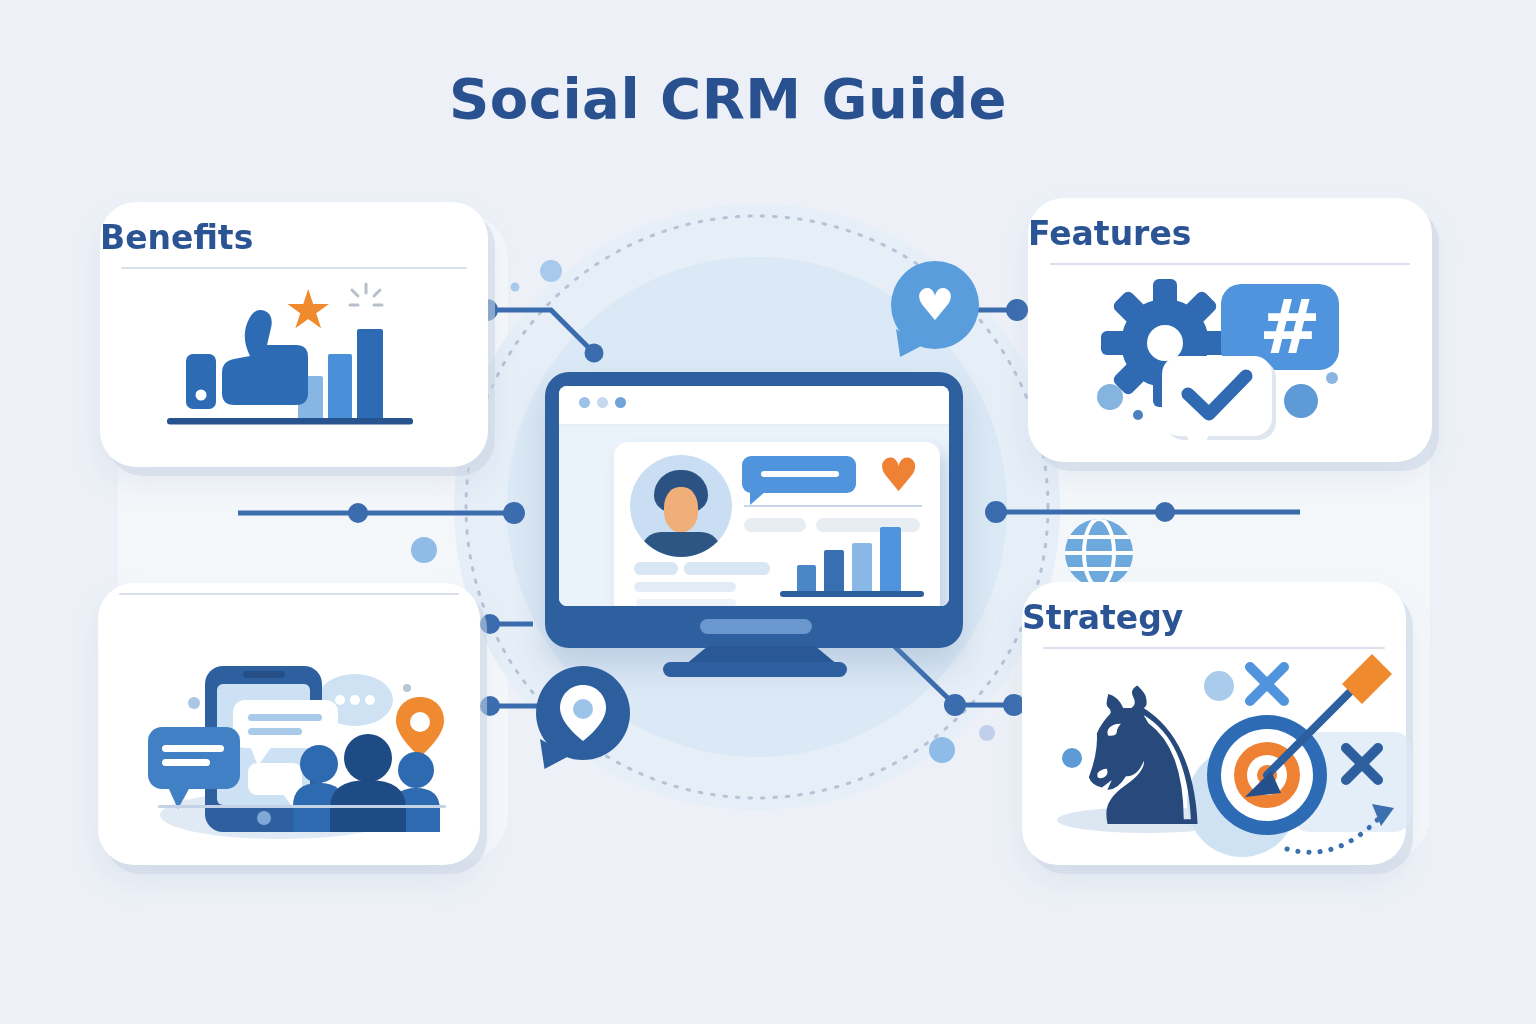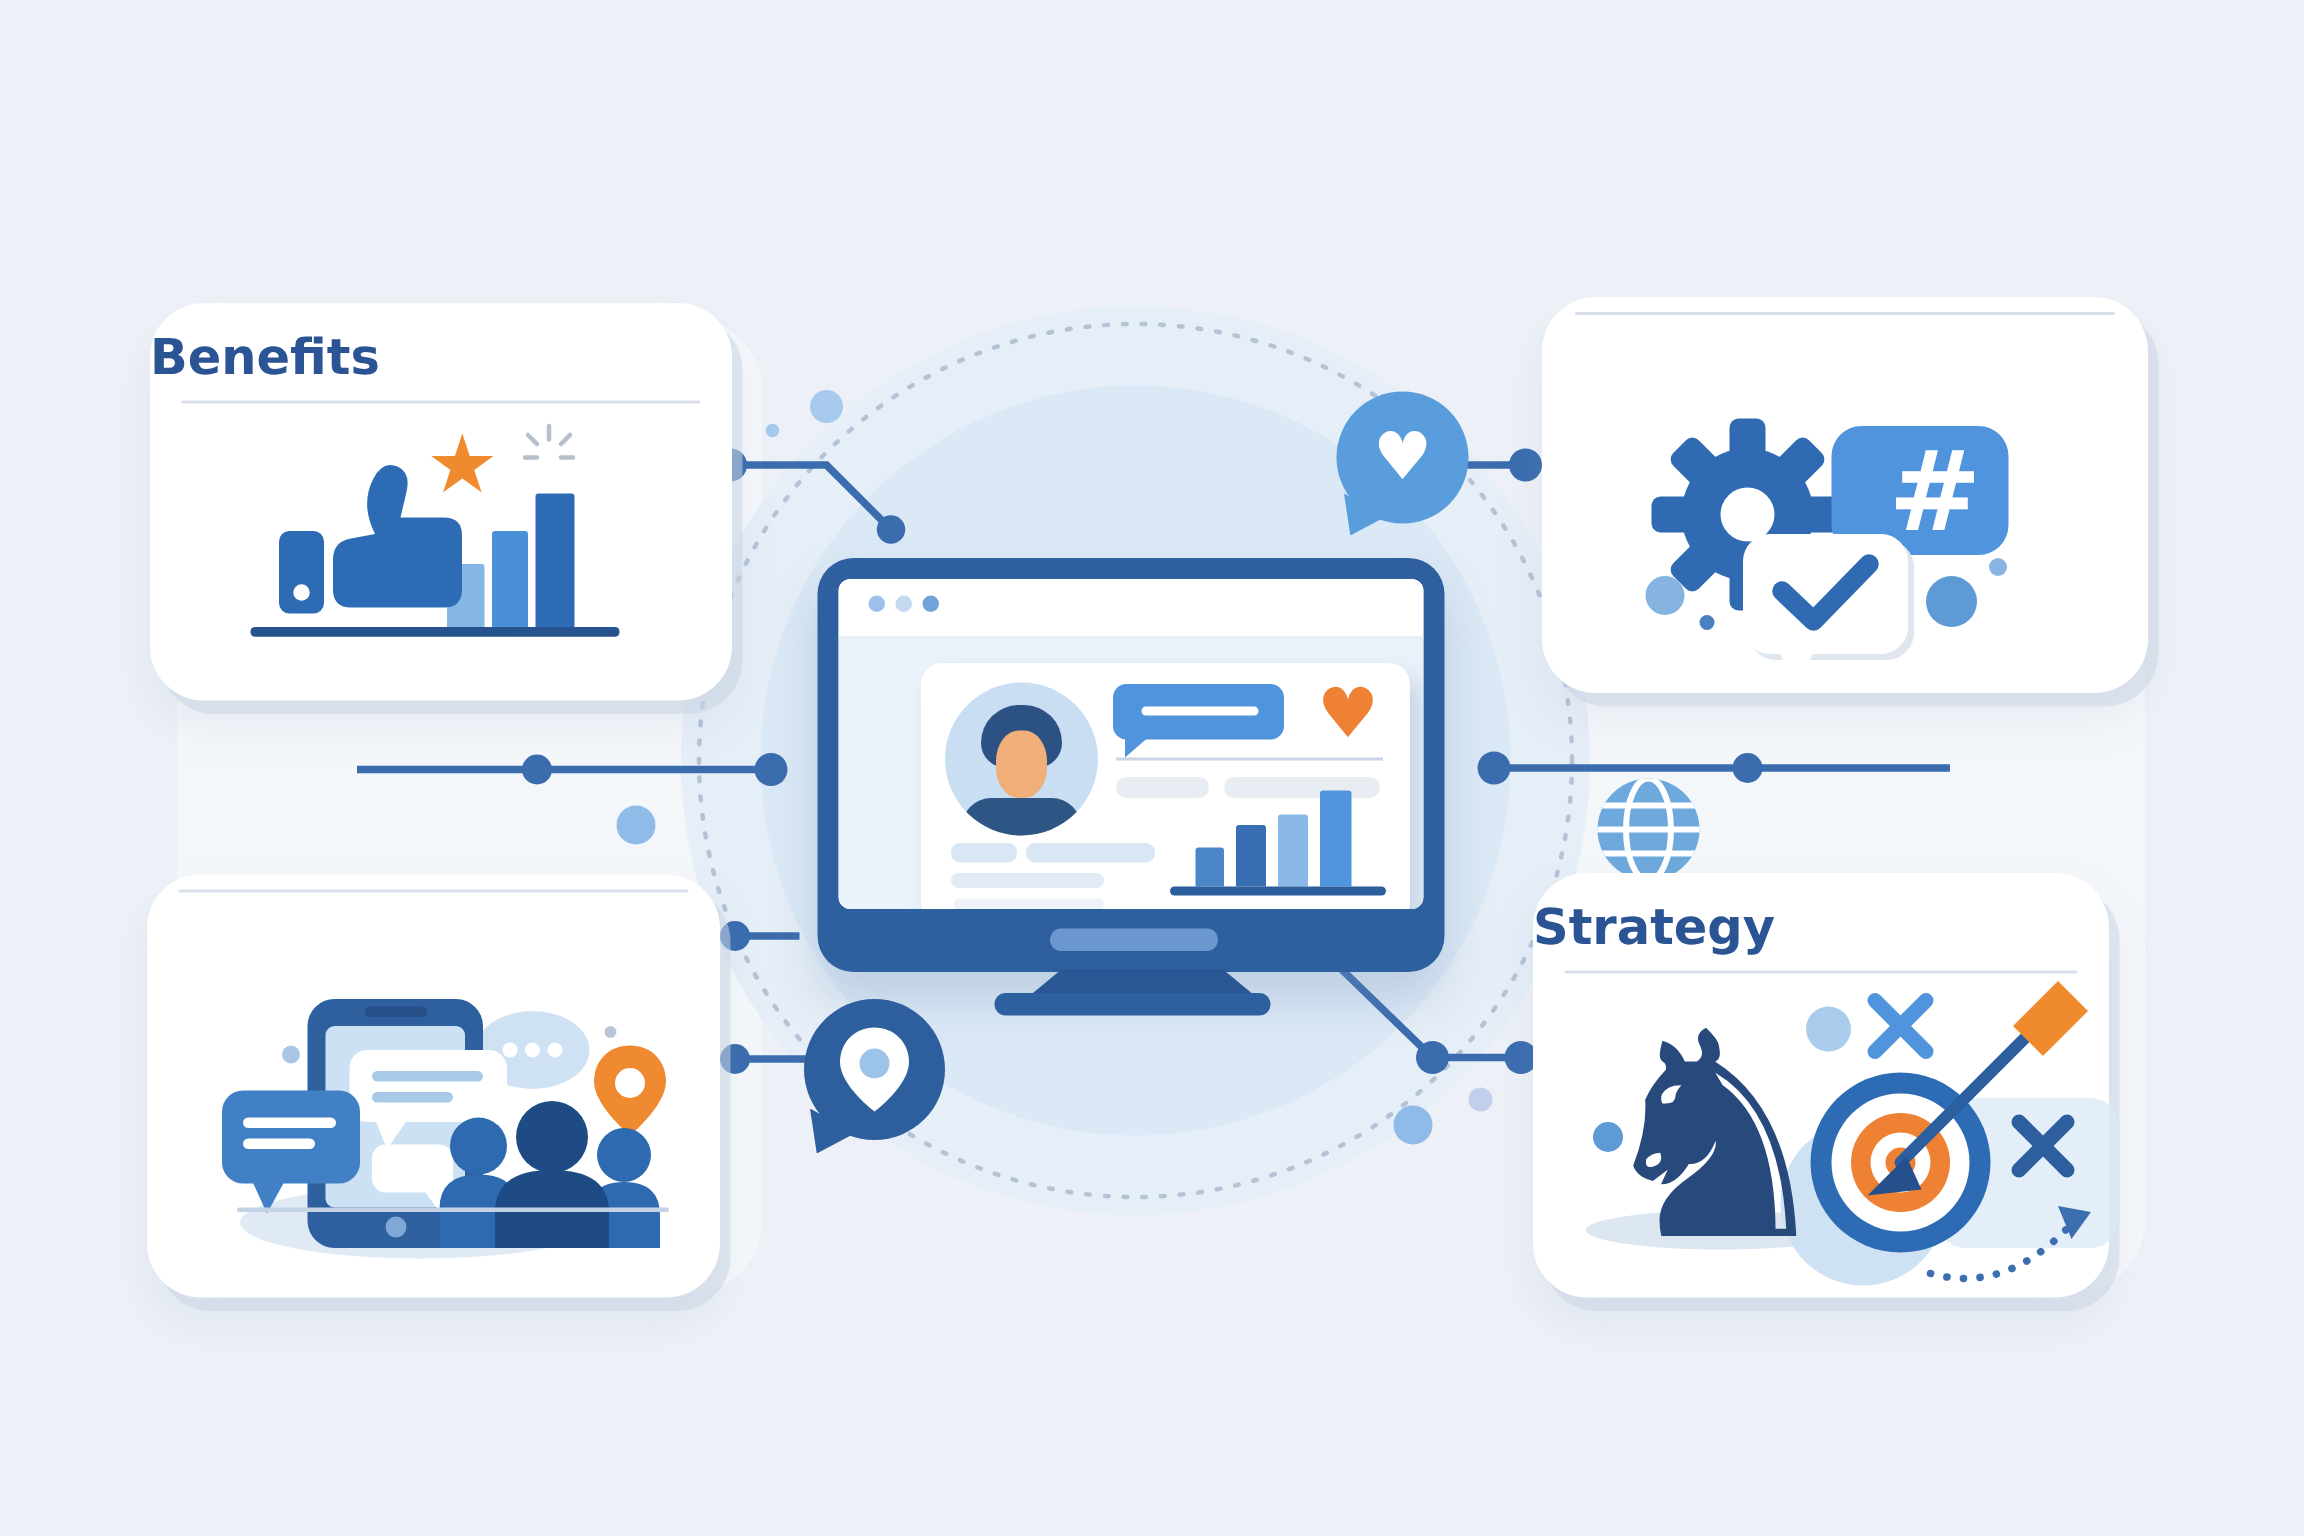--- a/index.html
+++ b/index.html
@@ -102,20 +102,21 @@
     </g>
     <g>
       <circle cx="551" cy="271" r="11" fill="#a6c9ec"></circle>
       <circle cx="515" cy="287" r="4.5" fill="#a6c9ec"></circle>
       <circle cx="424" cy="550" r="13" fill="#8fbbe8"></circle>
       <circle cx="942" cy="750" r="13" fill="#8fbbe8"></circle>
       <circle cx="987" cy="733" r="8" fill="#c2cfec"></circle>
     </g>
   </svg>
 
+  <div class="main-title">Social CRM Guide</div>
 
   <div class="card" style="left:100px;top:202px;width:388px;height:265px;">
     <div class="card-title">Benefits</div>
     <div class="card-divider"></div>
     <svg class="icon-svg" style="left:36px;top:72px;" width="310" height="175" viewBox="0 0 310 175">
       <g stroke="#b6bfca" stroke-width="3" stroke-linecap="round">
         <line x1="230" y1="10" x2="230" y2="19"></line>
         <line x1="216" y1="16" x2="222" y2="22"></line>
         <line x1="244" y1="16" x2="238" y2="22"></line>
         <line x1="214" y1="31" x2="222" y2="31"></line>
@@ -126,20 +127,21 @@
       <rect x="192" y="80" width="24" height="67" rx="2" fill="#4a90d9"></rect>
       <rect x="221" y="55" width="26" height="92" rx="2" fill="#2d6cb5"></rect>
       <rect x="50" y="80" width="30" height="55" rx="7" fill="#2d6cb5"></rect>
       <circle cx="65" cy="121" r="5.5" fill="#ffffff"></circle>
       <path fill="#2d6cb5" d="M86,99 q0,-12 12,-14 l16,-3 q-10,-20 -1,-37 q6,-12 16,-8 q9,4 6,17 l-4,17 h29 q12,0 12,12 v36 q0,12 -12,12 h-62 q-12,0 -12,-12 z"></path>
       <rect x="31" y="144" width="246" height="6.5" rx="3" fill="#27538f"></rect>
     </svg>
   </div>
 
   <div class="card" style="left:1028px;top:198px;width:404px;height:264px;">
+    <div class="card-title">Features</div>
     <div class="card-divider"></div>
     <svg class="icon-svg" style="left:38px;top:78px;" width="330" height="180" viewBox="0 0 330 180">
       <g fill="#2f6ab2">
         <g>
           <rect x="87" y="3" width="24" height="30" rx="6"></rect>
           <rect x="87" y="3" width="24" height="30" rx="6" transform="rotate(45 99 67)"></rect>
           <rect x="87" y="3" width="24" height="30" rx="6" transform="rotate(90 99 67)"></rect>
           <rect x="87" y="3" width="24" height="30" rx="6" transform="rotate(135 99 67)"></rect>
           <rect x="87" y="3" width="24" height="30" rx="6" transform="rotate(180 99 67)"></rect>
           <rect x="87" y="3" width="24" height="30" rx="6" transform="rotate(225 99 67)"></rect>

